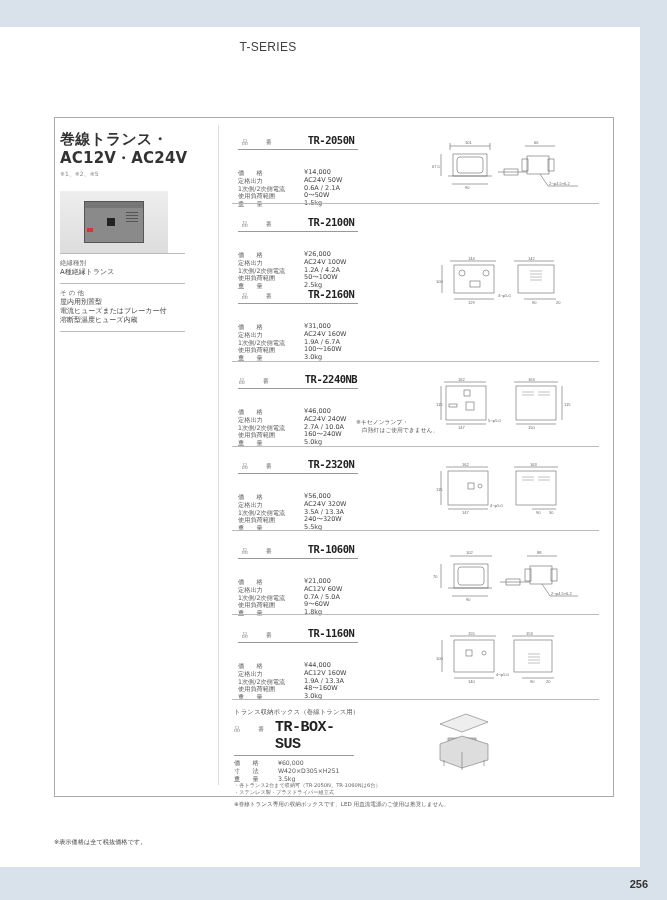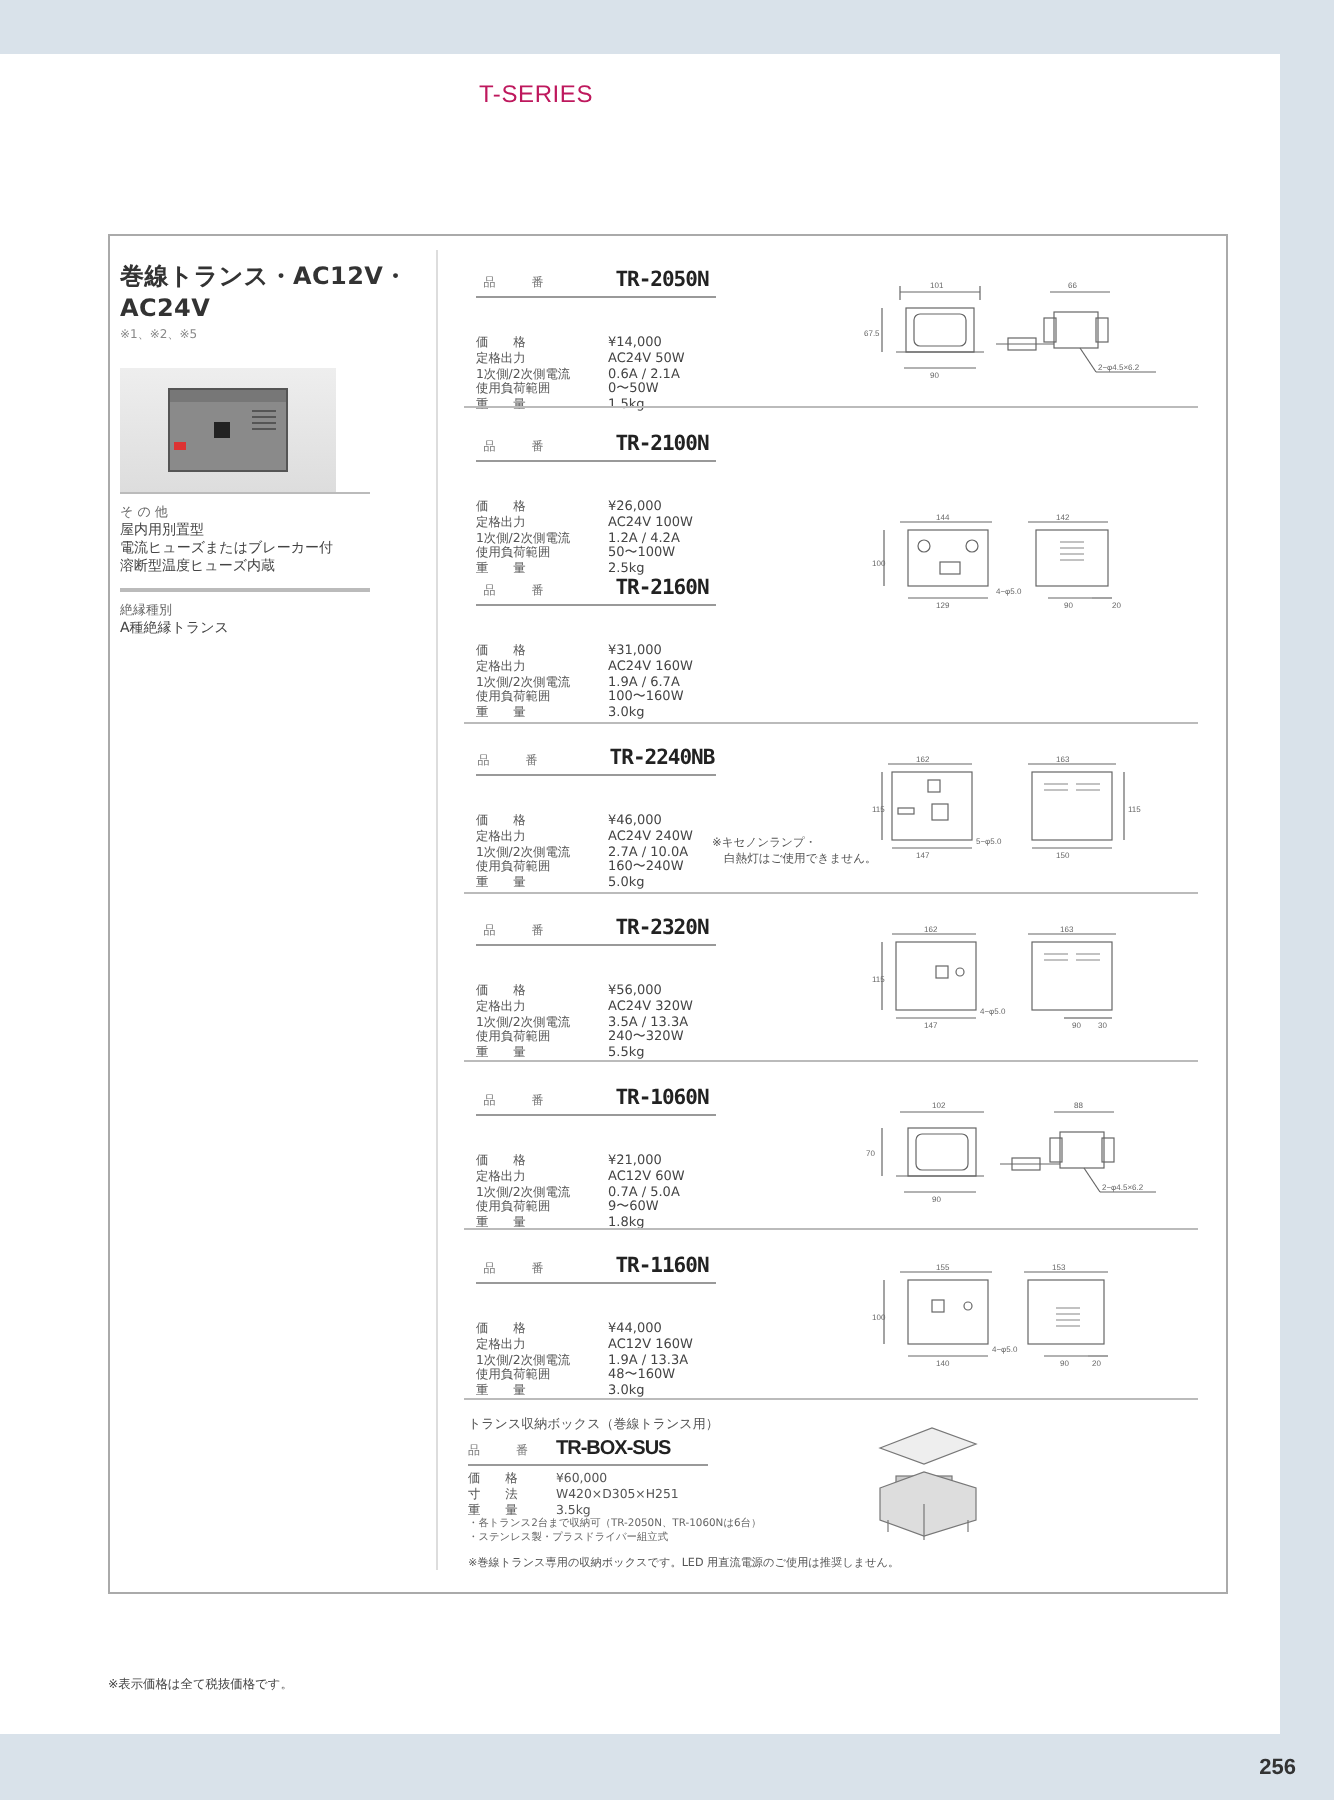--- a/index.html
+++ b/index.html
@@ -1,24 +1,24 @@
 <!DOCTYPE html>
 <html><head>
 <meta charset="utf-8">
 <style>
   html, body { margin:0; padding:0; }
   body { width:667px; height:900px; background:#d9e2ea; position:relative; overflow:hidden;
          font-family:"DejaVu Sans","Liberation Sans",sans-serif; color:#444; }
   .page { position:absolute; left:0; top:27px; width:640px; height:840px; background:#fff; }
   .series-title { position:absolute; left:0; width:536px; top:40px; text-align:center;
-                  font-family:"Liberation Sans",sans-serif; font-size:12px; color:#be185d; letter-spacing:0.3px; }
+                  font-family:"Liberation Sans",sans-serif; font-size:12px; color:#404040; letter-spacing:0.3px; }
   .frame { position:absolute; left:54px; top:117px; width:560px; height:680px; border:1px solid #aaa; box-sizing:border-box; }
   .left-col { position:absolute; left:60px; top:130px; width:165px; }
   .vdivider { position:absolute; left:218px; top:125px; width:1px; height:660px; background:#ddd; }
-  .prod-title { font-size:12px; color:#333; font-weight:bold; letter-spacing:0.2px; }
+  .prod-title { font-size:15px; color:#333; font-weight:bold; letter-spacing:0.2px; }
   .prod-notes { font-size:6px; color:#888; margin-top:2px; }
   .photo { margin-top:12px; width:108px; height:62px; background:linear-gradient(#eee,#ddd); position:relative; }
   .photo .box { position:absolute; left:24px; top:10px; width:58px; height:40px; background:#777; border:1px solid #555; }
   .photo .box .front { position:absolute; left:0; top:6px; width:58px; height:34px; background:#8a8a8a; }
   .photo .box .sw { position:absolute; left:22px; top:16px; width:8px; height:8px; background:#222; }
   .photo .box .red { position:absolute; left:2px; top:26px; width:6px; height:4px; background:#d33; }
   .photo .box .vent { position:absolute; right:5px; top:10px; width:12px; height:12px;
                       background:repeating-linear-gradient(#555 0 1px,#8a8a8a 1px 3px); }
   .spec-block { border-top:1px solid #bbb; padding:5px 0 6px 0; font-size:6.5px; line-height:9px; color:#555; width:125px; }
   .spec-block:first-of-type { margin-top:26px; }
@@ -32,21 +32,21 @@
   .model td { font-size:6.2px; line-height:7.8px; padding:0; color:#555; white-space:nowrap; }
   .model td.l { width:66px; }
   .model td.v { font-size:6.5px; color:#444; }
   .hline { position:absolute; left:232px; width:367px; height:1px; background:#bbb; }
   .drawing { position:absolute; }
   .note-xenon { position:absolute; left:356px; top:418px; font-size:5.8px; line-height:8px; color:#555; }
   .box-sec { position:absolute; left:234px; top:708px; width:240px; }
   .box-sec .sub { font-size:6.5px; color:#555; }
   .box-sec .hdr { display:flex; align-items:baseline; border-bottom:1px solid #999; padding-bottom:2px; width:120px; margin-top:2px; }
   .box-sec .hdr .k { font-size:6px; color:#777; width:44px; letter-spacing:6px; }
-  .box-sec .hdr .code { font-family:Liberation Sans, sans-serif; font-weight:bold; font-size:10px; color:#222; letter-spacing:-0.5px; }
+  .box-sec .hdr .code { font-family:Liberation Mono, monospace; font-weight:bold; font-size:15px; color:#222; letter-spacing:-0.5px; }
   .box-sec table { border-collapse:collapse; margin-top:3px; }
   .box-sec td { font-size:6.2px; line-height:7.8px; padding:0; color:#555; white-space:nowrap; }
   .box-sec td.l { width:44px; }
   .box-sec .bul { font-size:5.2px; color:#666; line-height:6.5px; }
   .box-sec .foot { font-size:5.6px; color:#555; margin-top:6px; white-space:nowrap; }
   .tax-note { position:absolute; left:54px; top:838px; font-size:6.2px; color:#444; }
   .page-num { position:absolute; right:19px; top:878px; font-size:11px; font-weight:bold; color:#333; font-family:"Liberation Sans",sans-serif; }
   svg text { font-family:"Liberation Sans",sans-serif; }
 </style>
 </head>
@@ -62,29 +62,29 @@
   <div class="prod-title">巻線トランス・AC12V・AC24V</div>
   <div class="prod-notes">※1、※2、※5</div>
   <div class="photo">
     <div class="box">
         <div class="front"></div>
         <div class="sw"></div>
         <div class="red"></div>
         <div class="vent"></div>
       </div>
   </div>
+  <div class="spec-block">
+    <div class="lbl">絶縁種別</div>
+    <div class="val">A種絶縁トランス</div>
+  </div>
   <div class="spec-block" style="border-bottom:1px solid #bbb;">
     <div class="lbl">そ の 他</div>
     <div class="val">屋内用別置型</div>
     <div class="val">電流ヒューズまたはブレーカー付</div>
     <div class="val">溶断型温度ヒューズ内蔵</div>
-  </div>
-  <div class="spec-block">
-    <div class="lbl">絶縁種別</div>
-    <div class="val">A種絶縁トランス</div>
   </div>
 </div>
 
 <div class="model" style="top:134px;">
   <div class="hdr">
       <span class="k">品　番</span>
       <span class="code">TR-2050N</span>
     </div>
   <table>
     <tbody>

